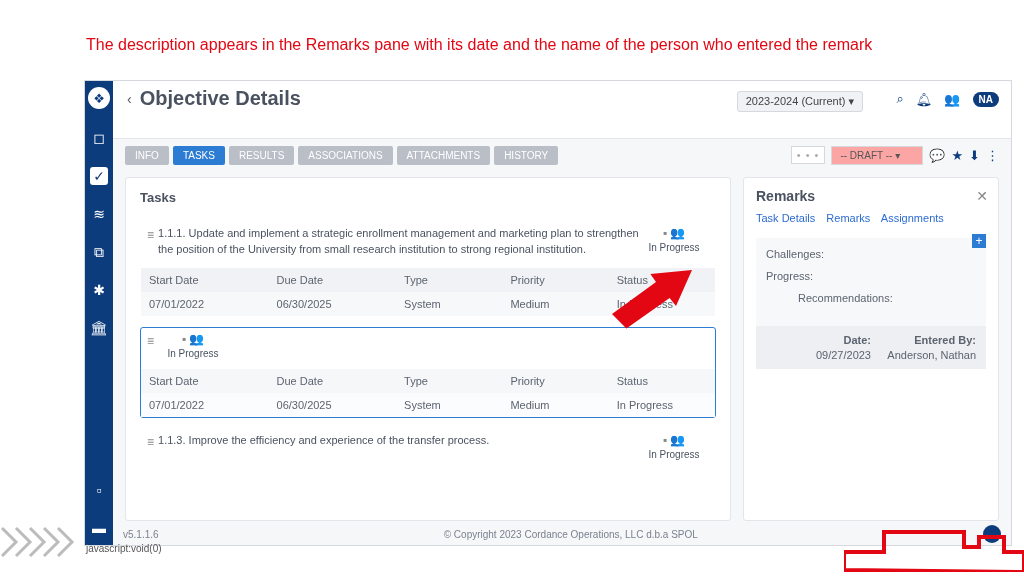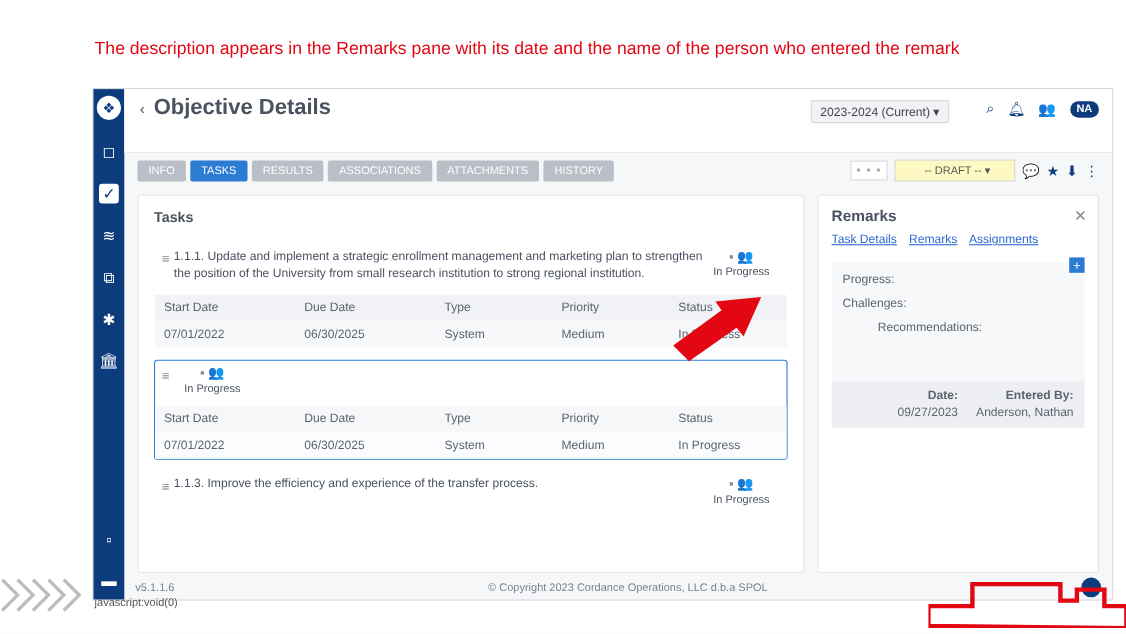--- a/index.html
+++ b/index.html
@@ -23,21 +23,21 @@
 .avatar { background:#0d3c7d; color:#fff; border-radius:10px; padding:2px 6px; font-size:10px; font-weight:700; }
 .breadcrumb { margin-top:4px; font-size:11px; }
 .breadcrumb .bc1 { color:#2c6bcf; font-weight:600; }
 .breadcrumb .sep { color:#999; margin:0 4px; }
 .breadcrumb .bc2 { color:#8c95a3; }
 
 .tabbar { position:absolute; left:40px; right:12px; top:62px; height:24px; display:flex; align-items:center; }
 .tab { background:#b9bec7; color:#fff; font-size:10px; padding:4px 10px; margin-right:4px; border-radius:2px; cursor:pointer; }
 .tab.active { background:#2c7cd4; }
 .tabbar-right { margin-left:auto; display:flex; align-items:center; gap:6px; }
-.draft-box { background:#fef9c3; border:1px solid #d5d8dd; padding:3px 22px 3px 26px; font-size:10px; color:#555; }
+.draft-box { background:#fca5a5; border:1px solid #d5d8dd; padding:3px 22px 3px 8px; font-size:10px; color:#555; }
 .right-ic { color:#0d3c7d; font-size:13px; }
 .meatball { color:#aaa; letter-spacing:1px; font-size:11px; border:1px solid #d5d8dd; background:#fff; padding:2px 5px; }
 
 .content { position:absolute; left:40px; right:12px; top:96px; bottom:24px; display:flex; gap:12px; }
 
 .tasks-card { flex:1; background:#fff; border:1px solid #e3e5ea; border-radius:3px; padding:12px 14px 8px; overflow:hidden; }
 .card-title { font-size:13px; font-weight:600; color:#4a5260; margin-bottom:16px; }
 
 .task-block { border:1px solid transparent; border-radius:3px; margin-bottom:10px; }
 .task-block.selected { border-color:#2c7cd4; }
@@ -51,21 +51,21 @@
 .task-table .hd { background:#f1f2f5; color:#5c6470; font-weight:400; padding:6px 8px; }
 .task-table .cl { background:#f7f8fa; color:#5c6470; padding:6px 8px; }
 .task-block.selected .task-table .hd { background:#f6f7f9; }
 .task-block.selected .task-table .cl { background:#fbfcfd; }
 
 .remarks-card { width:256px; background:#fff; border:1px solid #e3e5ea; border-radius:3px; padding:10px 12px; position:relative; }
 .remarks-title { font-size:14px; font-weight:700; color:#4a5260; margin-bottom:8px; }
 .remarks-close { position:absolute; right:10px; top:10px; color:#888; cursor:pointer; font-size:14px; }
 .remarks-tabs { font-size:11px; margin-bottom:14px; }
 .remarks-tabs span { color:#2c6bcf; margin-right:8px; cursor:pointer; }
-.remarks-tabs .und { text-decoration:underline; }
+.remarks-tabs .und { }
 .add-btn { position:absolute; right:12px; top:56px; width:14px; height:14px; background:#2c7cd4; color:#fff; font-size:12px; line-height:14px; text-align:center; cursor:pointer; }
 .remark-body { background:#f7f8fa; padding:10px; font-size:11px; color:#5c6470; border-radius:2px; }
 .remark-body div { margin-bottom:10px; }
 .remark-meta { background:#edeff2; padding:8px 10px; font-size:11px; color:#5c6470; display:flex; }
 .remark-meta .col { flex:1;text-align:right; }
 .remark-meta .lbl { font-weight:600; display:block; margin-bottom:3px; }
 
 .footer { position:absolute; left:28px; right:0; bottom:1px; height:20px; font-size:10px; color:#7a828f; display:flex; align-items:center; padding:0 10px; }
 .footer .ver { }
 .footer .copy { margin:0 auto; }
@@ -186,23 +186,23 @@
     <div class="remarks-card">
       <div class="remarks-title">Remarks</div>
       <div class="remarks-close">✕</div>
       <div class="remarks-tabs">
         <span class="und">Task Details</span>
         <span class="und">Remarks</span>
         <span class="und">Assignments</span>
       </div>
       <div class="add-btn">+</div>
       <div class="remark-body">
+        <div>Challenges:</div>
         <div>Progress:</div>
-        <div>Challenges:</div>
-        <div style="margin-bottom:32px;padding-left:32px;">Recommendations:</div>
+        <div style="margin-bottom:12px;padding-left:32px;">Recommendations:</div>
       </div>
       <div class="remark-meta">
         <div class="col">
           <span class="lbl">Date:</span>
           <span>09/27/2023</span>
         </div>
         <div class="col">
           <span class="lbl">Entered By:</span>
           <span>Anderson, Nathan</span>
         </div>

